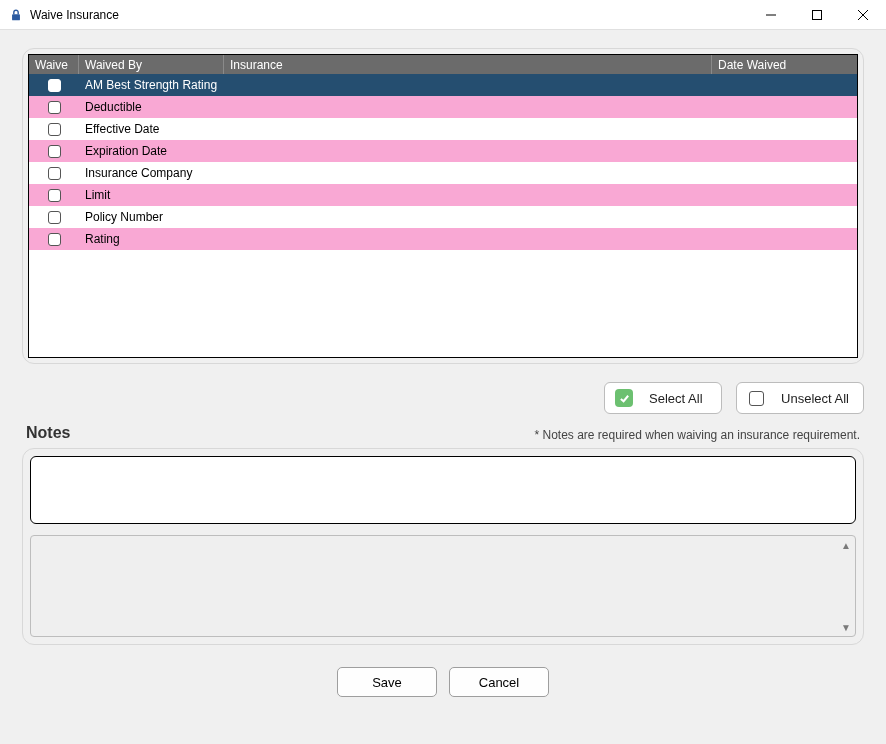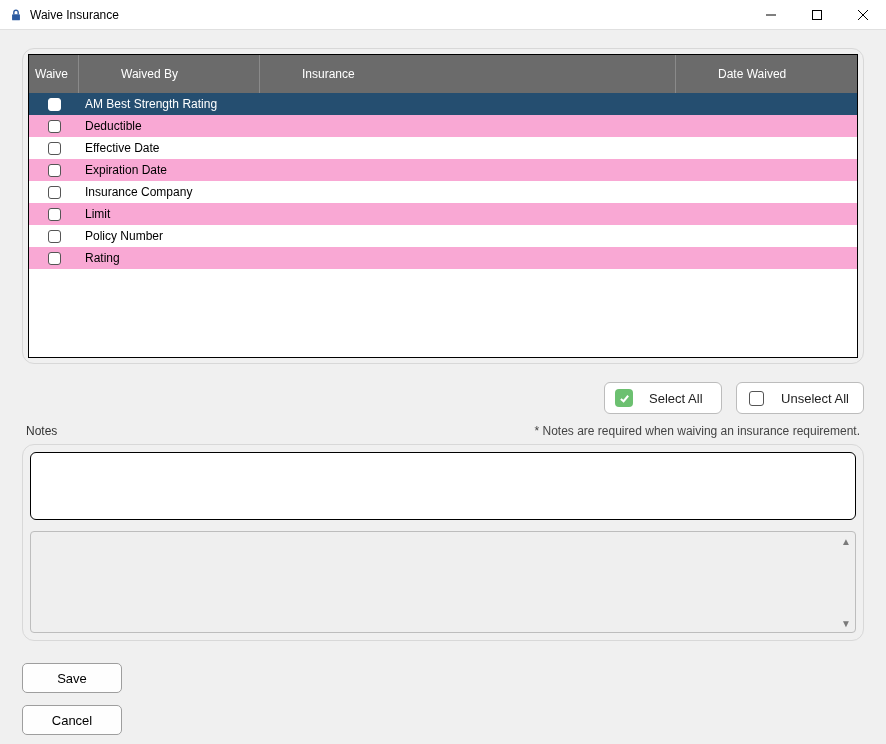--- a/index.html
+++ b/index.html
@@ -57,23 +57,22 @@
     background: #fff;
     height: 304px;
     display:flex;
     flex-direction:column;
   }
   .thead {
     display:flex;
     background: #6b6b6b;
     color:#fff;
     font-size:12px;
-    height:38px;
+    height:19px;
     align-items:stretch;
-    gap:36px;
   }
   .th {
     padding: 2px 6px;
     border-right:1px solid #8a8a8a;
     display:flex;
     align-items:center;
   }
   .th:last-child { border-right:none; }
   .col-waive { width:50px; }
   .col-ins   { flex:1; }
@@ -142,21 +141,21 @@
   }
 
   
   .notes-header {
     display:flex;
     align-items:flex-end;
     justify-content:space-between;
     margin-top:10px;
     padding: 0 4px;
   }
-  .notes-title { font-size:12px; font-weight:400; color:#333; }
+  .notes-title { font-size:16px; font-weight:700; color:#333; }
   .notes-hint  { font-size:12px; color:#444; }
 
   .notes-group {
     border:1px solid #d8d8d8;
     border-radius:12px;
     background:#f0f0f0;
     padding:7px;
     margin-top:6px;
   }
   .notes-input {
@@ -187,23 +186,23 @@
     display:flex; align-items:center; justify-content:center;
     color:#7a7a7a;
     font-size:10px;
   }
   .scroll-arrow.up { top:2px; }
   .scroll-arrow.down { bottom:2px; }
 
   
   .footer {
     display:flex;
+    justify-content:center;
     gap:12px;
     margin-top:22px;
-    flex-direction:column;
   }
   .action-btn {
     border:1px solid #9e9e9e;
     border-radius:5px;
     background:#fefefe;
     width:100px;
     height:30px;
     font-size:13px;
     cursor:pointer;
     display:flex; align-items:center; justify-content:center;

